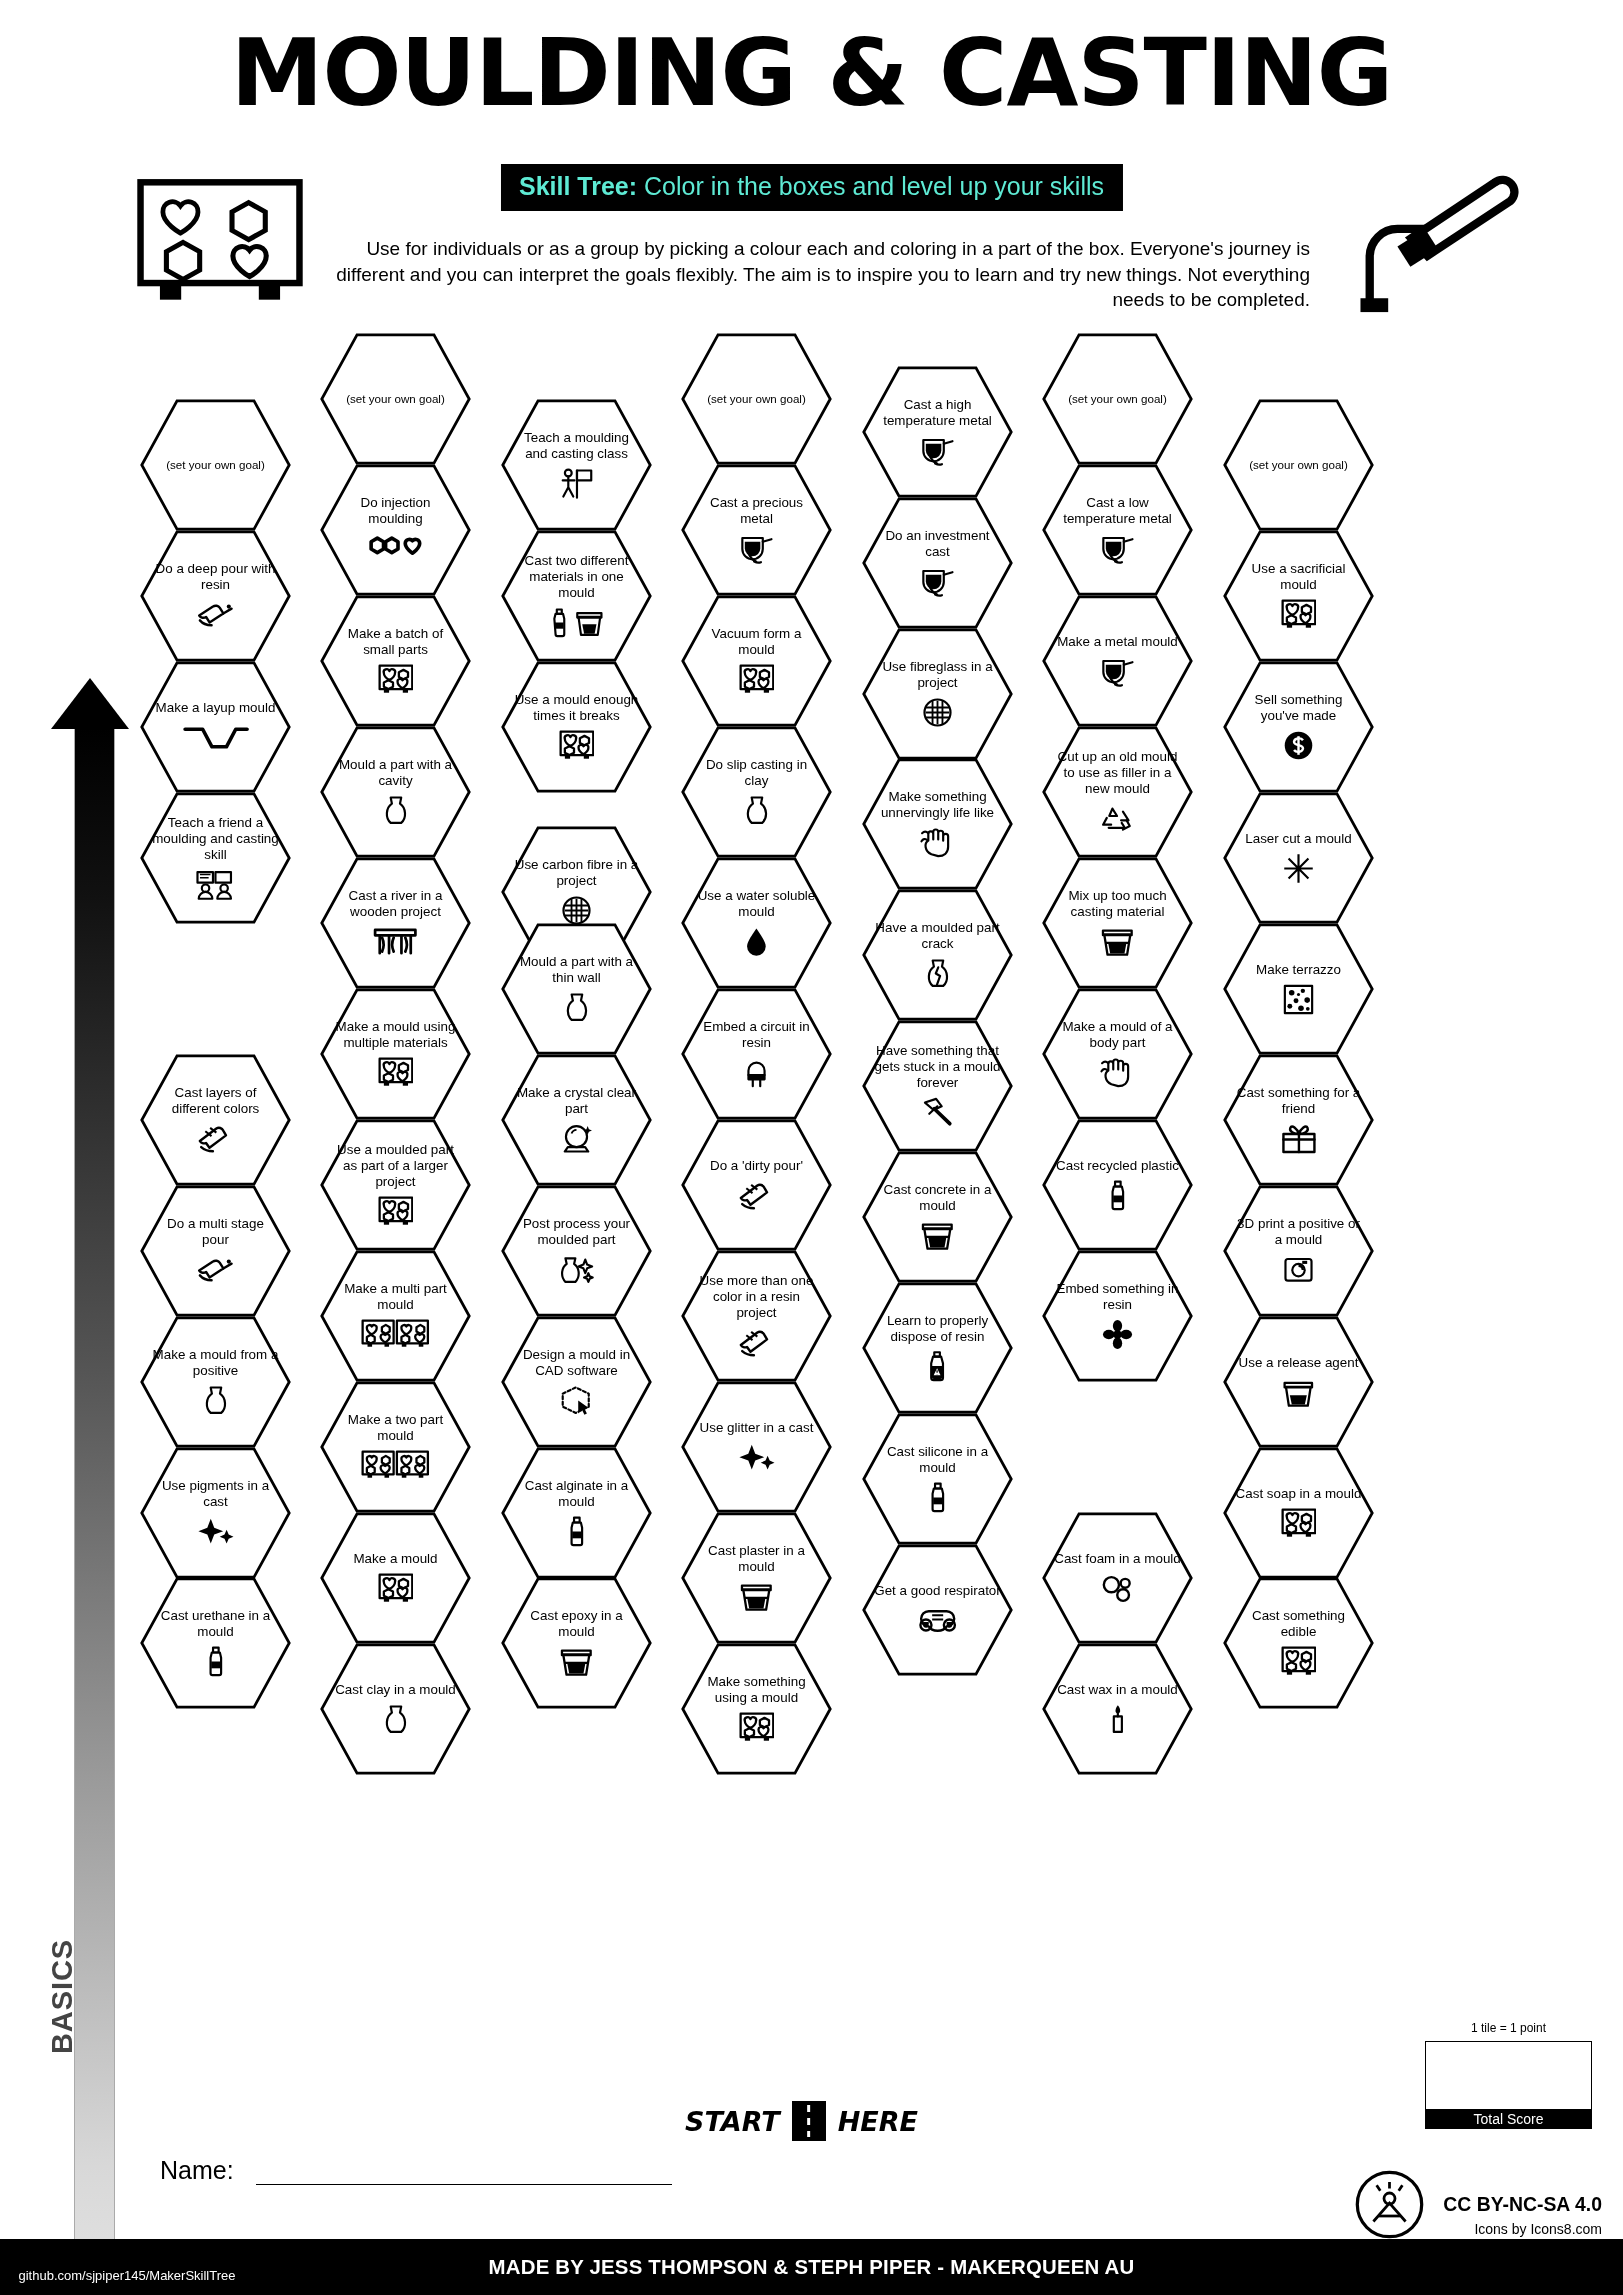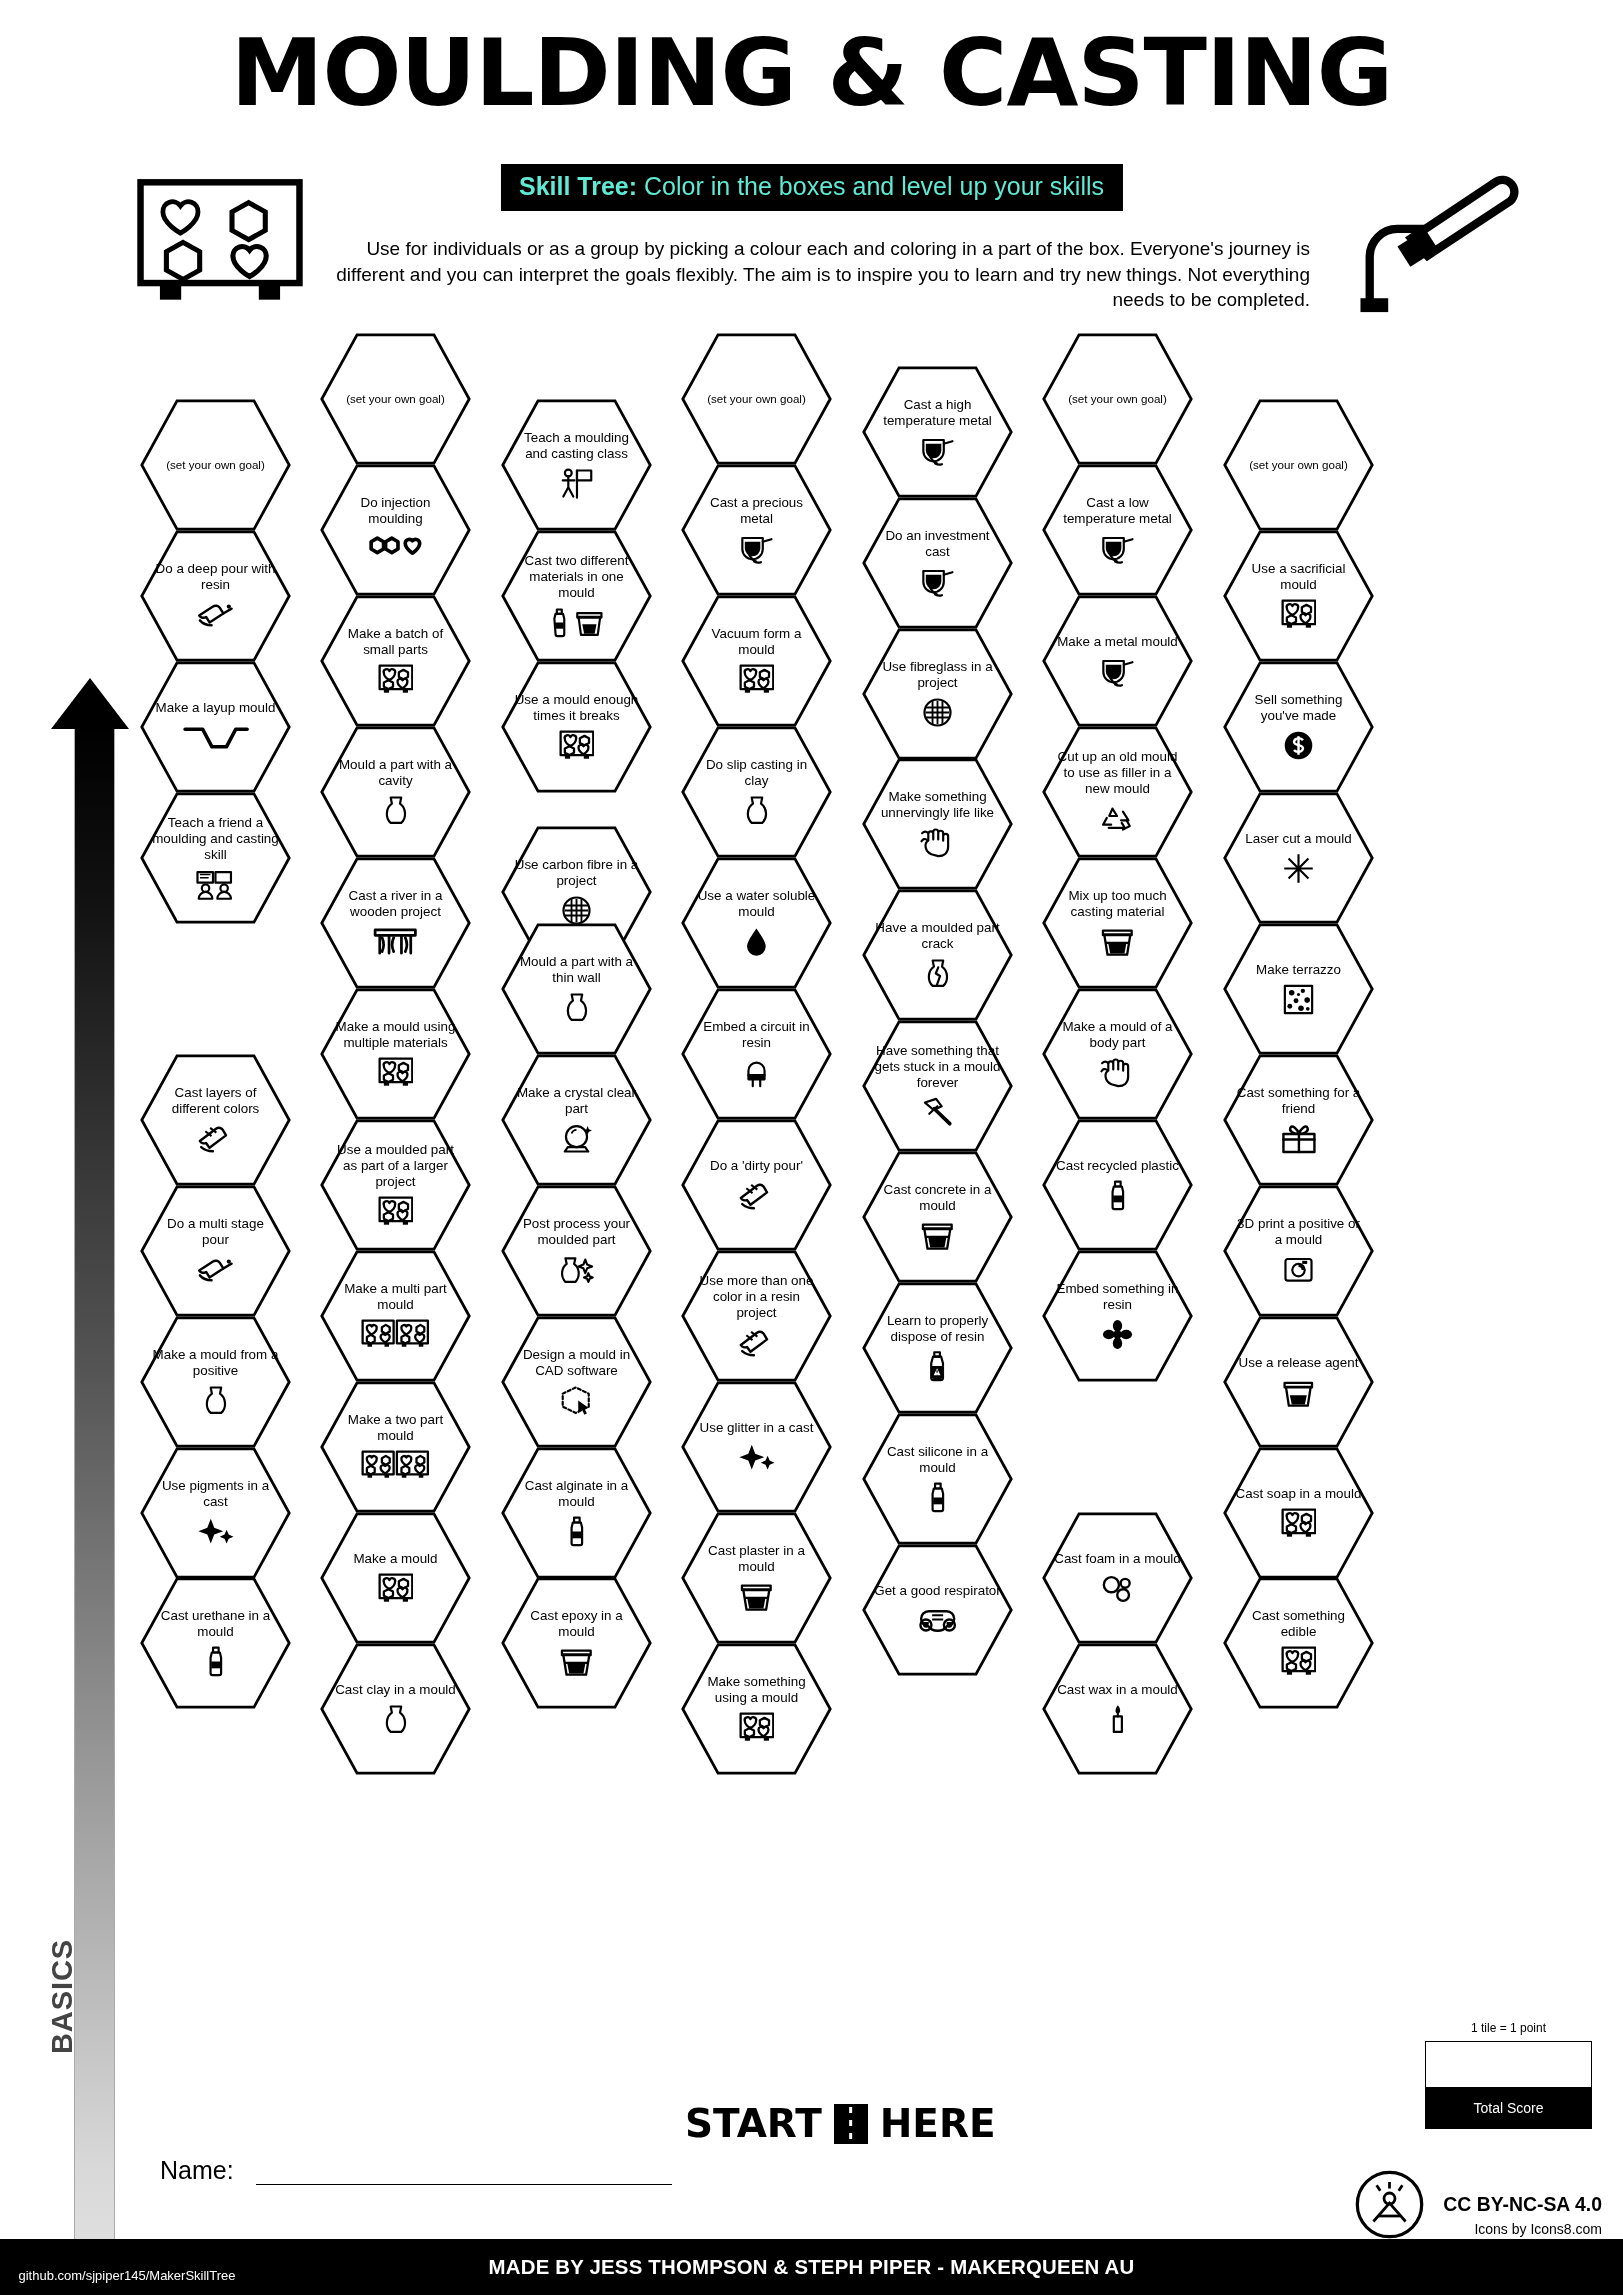--- a/index.html
+++ b/index.html
@@ -93,21 +93,21 @@
     margin-top:4.6px; height:34px;
     display:flex; align-items:center; justify-content:center;
     font-size:28px; line-height:1;
   }
   .hex .ico svg { position:static; width:auto; height:31px; }
 
   
   .starthere {
     position:absolute; left:685px; top:2101px;
     display:flex; align-items:center; gap:12px;
-    font-size:39px; font-weight:bold; font-family:"DejaVu Sans", sans-serif;
+    font-size:27px; font-weight:bold; font-family:"DejaVu Sans", sans-serif;font-style:italic;
   }
   .road {
     width:34px; height:40px; background:#000; position:relative;
   }
   .road:before {
     content:""; position:absolute; left:50%; top:3.7px; transform:translateX(-50%);
     width:3.7px; height:32px;
     background:repeating-linear-gradient(to bottom,#fff 0 6.5px, #000 6.5px 13px);
   }
 
@@ -118,21 +118,21 @@
   }
   .nameline .rule { width:416px; border-bottom:1.9px solid #000; height:15.7px; }
 
   
   .scorebox {
     position:absolute; left:1425px; top:2041px; width:167px; height:88px;
     border:1.9px solid #000; box-sizing:border-box;
   }
   .scorebox .inner { width:100%; height:62px; }
   .scorebox .lbl {
-    position:absolute; left:0; bottom:0; width:100%; height:41px;
+    position:absolute; left:0; bottom:0; width:100%; height:19px;
     background:#000; color:#fff; font-size:14px;
     display:flex; align-items:center; justify-content:center;
   }
   .tilenote {
     position:absolute; left:1425px; top:2021px; width:167px;
     text-align:center; font-size:12px;
   }
 
   
   .bottombar {

